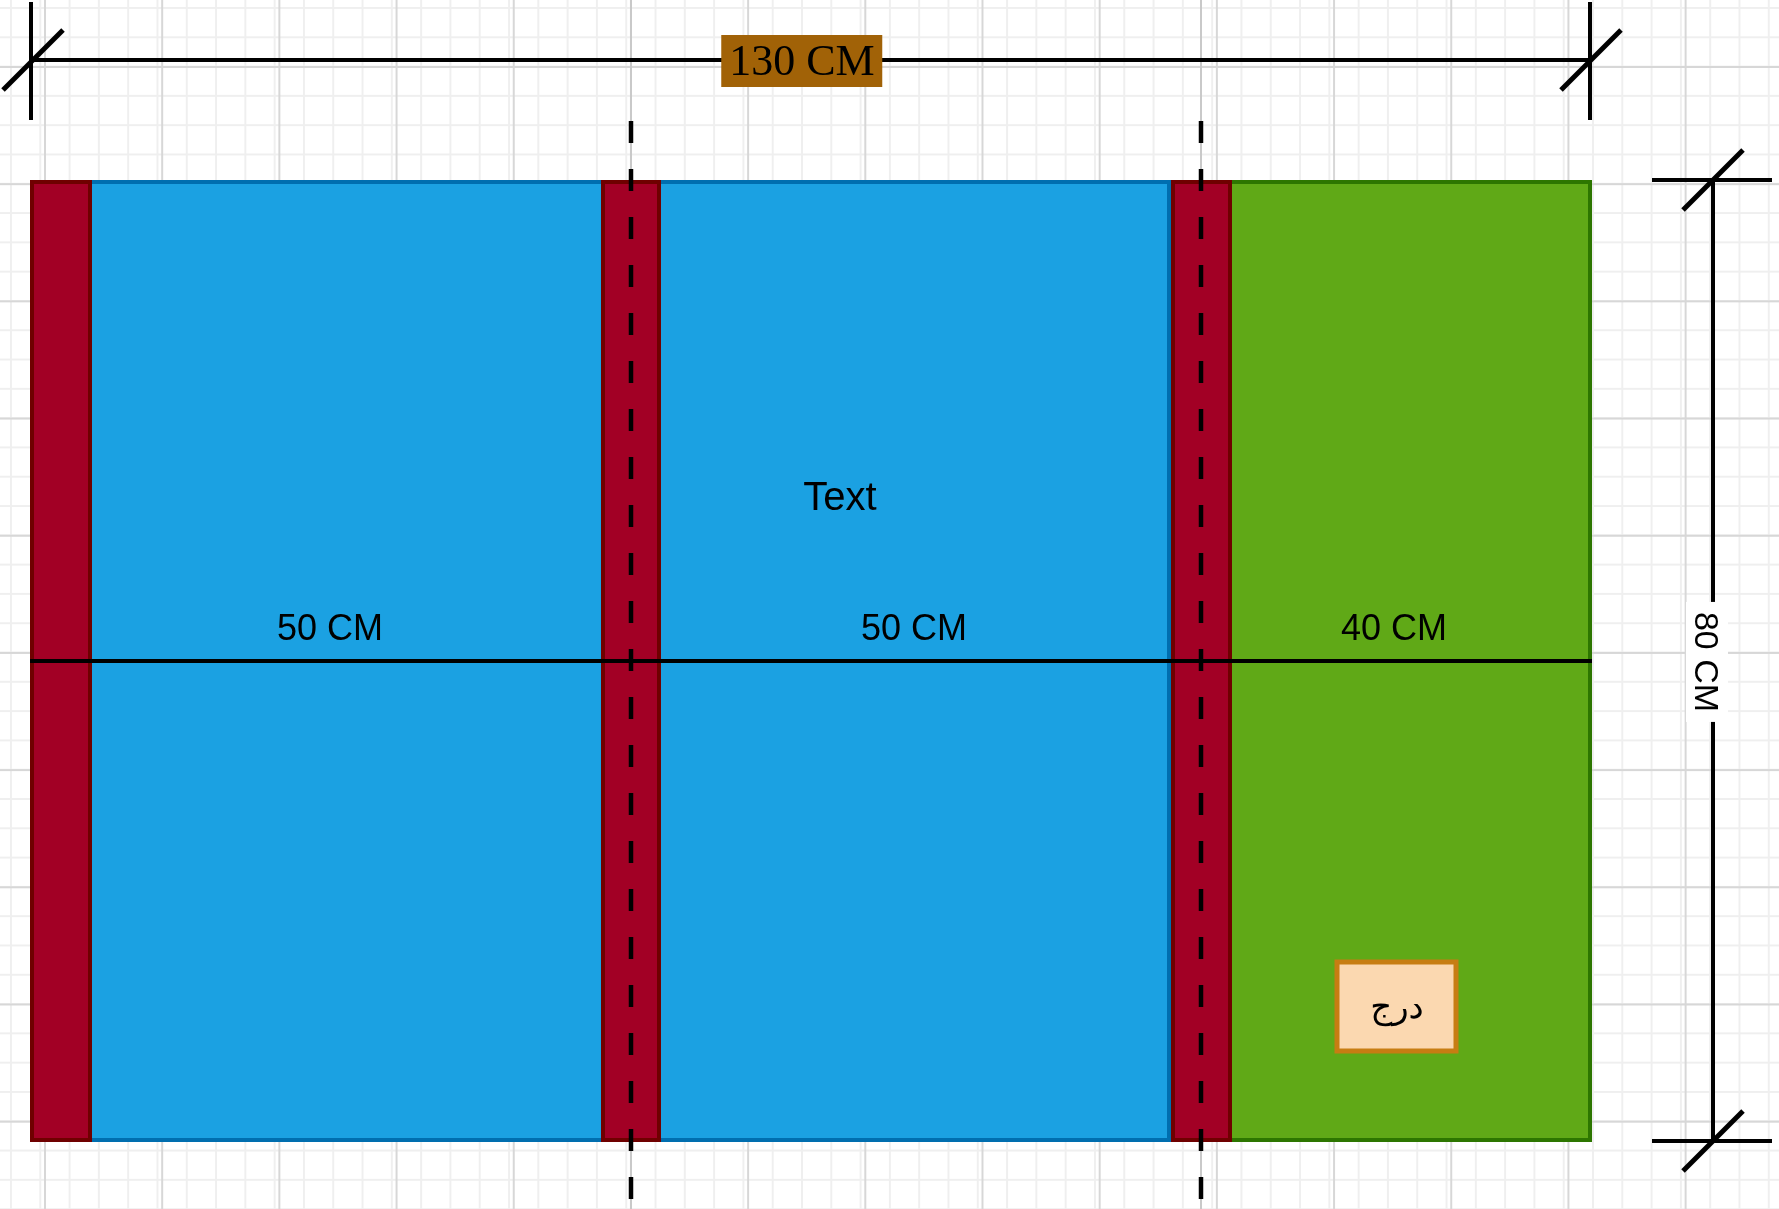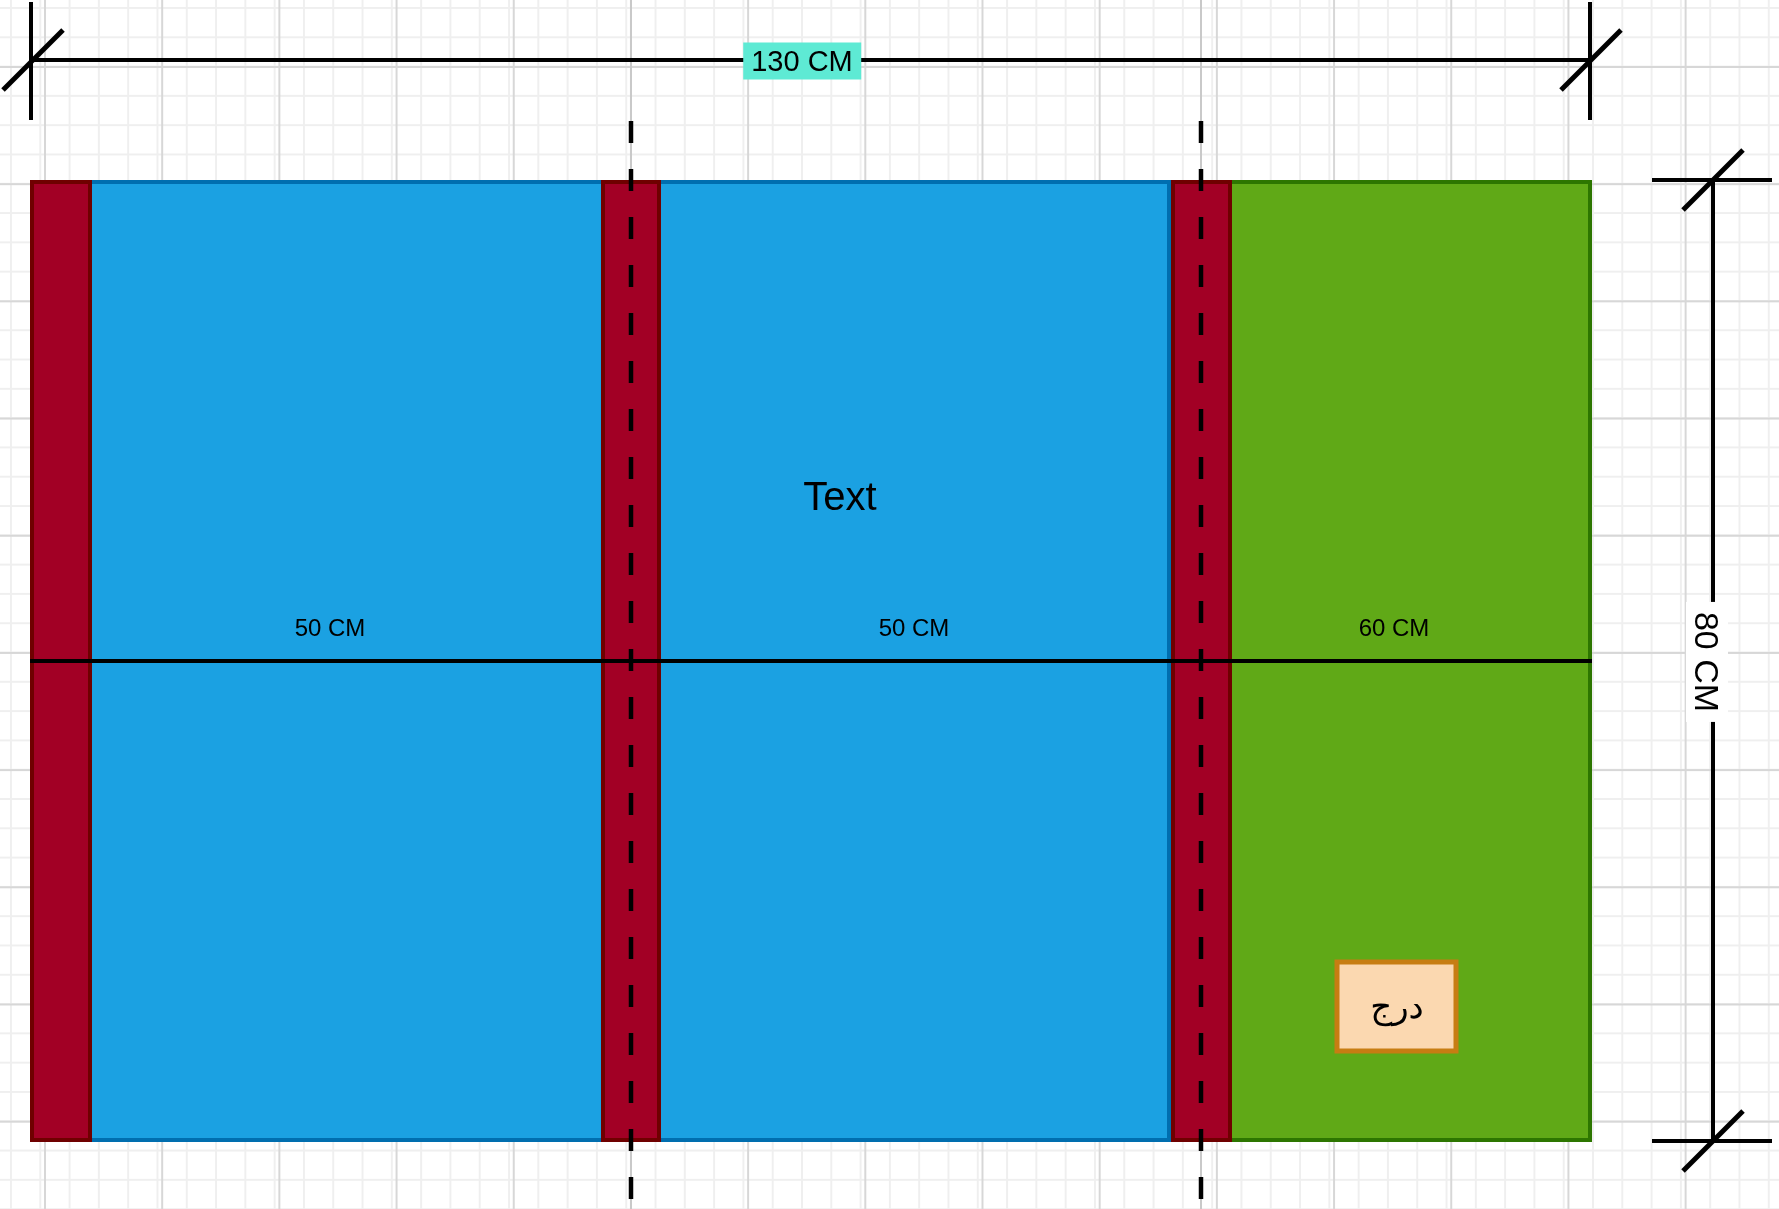--- a/index.html
+++ b/index.html
@@ -13,24 +13,24 @@
       linear-gradient(#efefef 2px, transparent 2px),
       linear-gradient(90deg, #efefef 2px, transparent 2px);
     background-size:117.2px 117.2px,117.2px 117.2px,29.3px 29.3px,29.3px 29.3px;
     background-position:44px 66px,44px 66px,10px 7px,10px 7px;
   }
   svg.layer{position:absolute;left:0;top:0;}
   .label{
     position:absolute;color:#000;white-space:nowrap;
     transform:translate(-50%,-50%);line-height:1;
   }
-  .dim-label{font-size:29px;background:#5eead4;padding:4px 8px;}
+  .dim-label{font-size:44px;background:#a16207;padding:4px 8px;font-family:Liberation Serif, serif;}
   .dim-label-v{font-size:34px;background:#ffffff;padding:4px 10px;
     transform:translate(-50%,-50%) rotate(90deg);}
-  .sec-label{font-size:24px;}
+  .sec-label{font-size:36px;}
   .free-label{font-size:40px;}
   .drawer-label{font-size:34px;direction:rtl;}
 </style>
 </head>
 <body>
 
 <svg class="layer" width="1779" height="1209" viewBox="0 0 1779 1209">
 
   <g stroke-width="2">
     <line x1="631" y1="0" x2="631" y2="180" stroke="#C9C9C9"></line>
@@ -70,17 +70,17 @@
 </svg>
 
 <div class="label dim-label" style="left:802px;top:61px;">130 CM</div>
 
 <div class="label dim-label-v" style="left:1707px;top:662px;">80 CM</div>
 
 <div class="label sec-label" style="left:330px;top:628px;">50 CM</div>
 
 <div class="label sec-label" style="left:914px;top:628px;">50 CM</div>
 
-<div class="label sec-label" style="left:1394px;top:628px;">60 CM</div>
+<div class="label sec-label" style="left:1394px;top:628px;">40 CM</div>
 
 <div class="label free-label" style="left:840px;top:496px;">Text</div>
 
 <div class="label drawer-label" style="left:1397px;top:1006px;">درج</div>
 
 </body></html>

